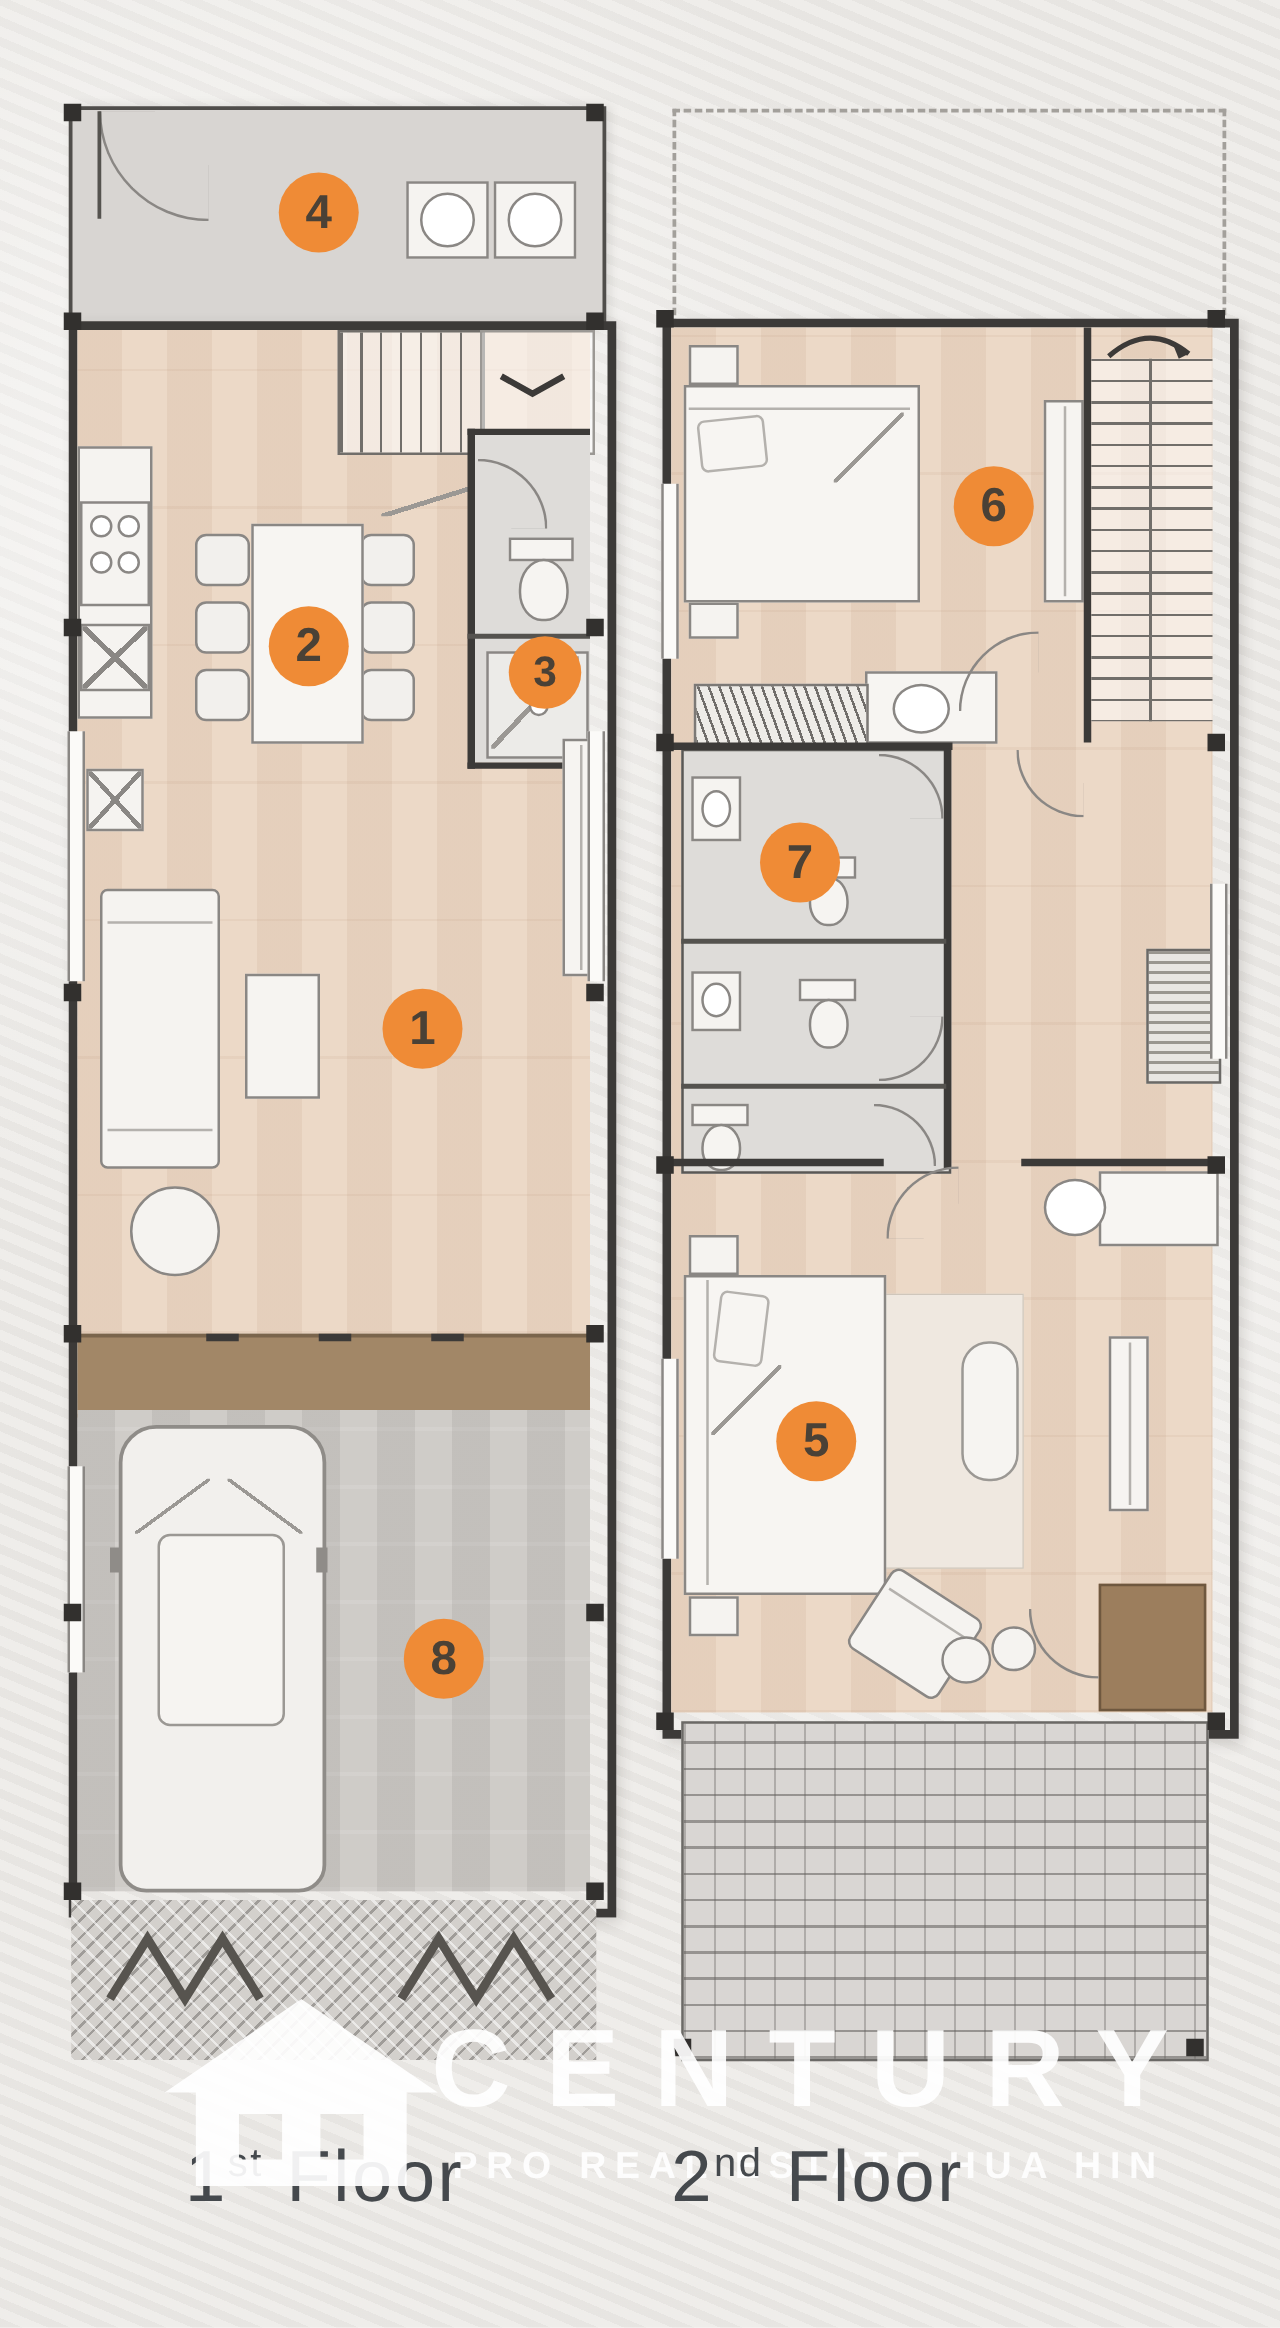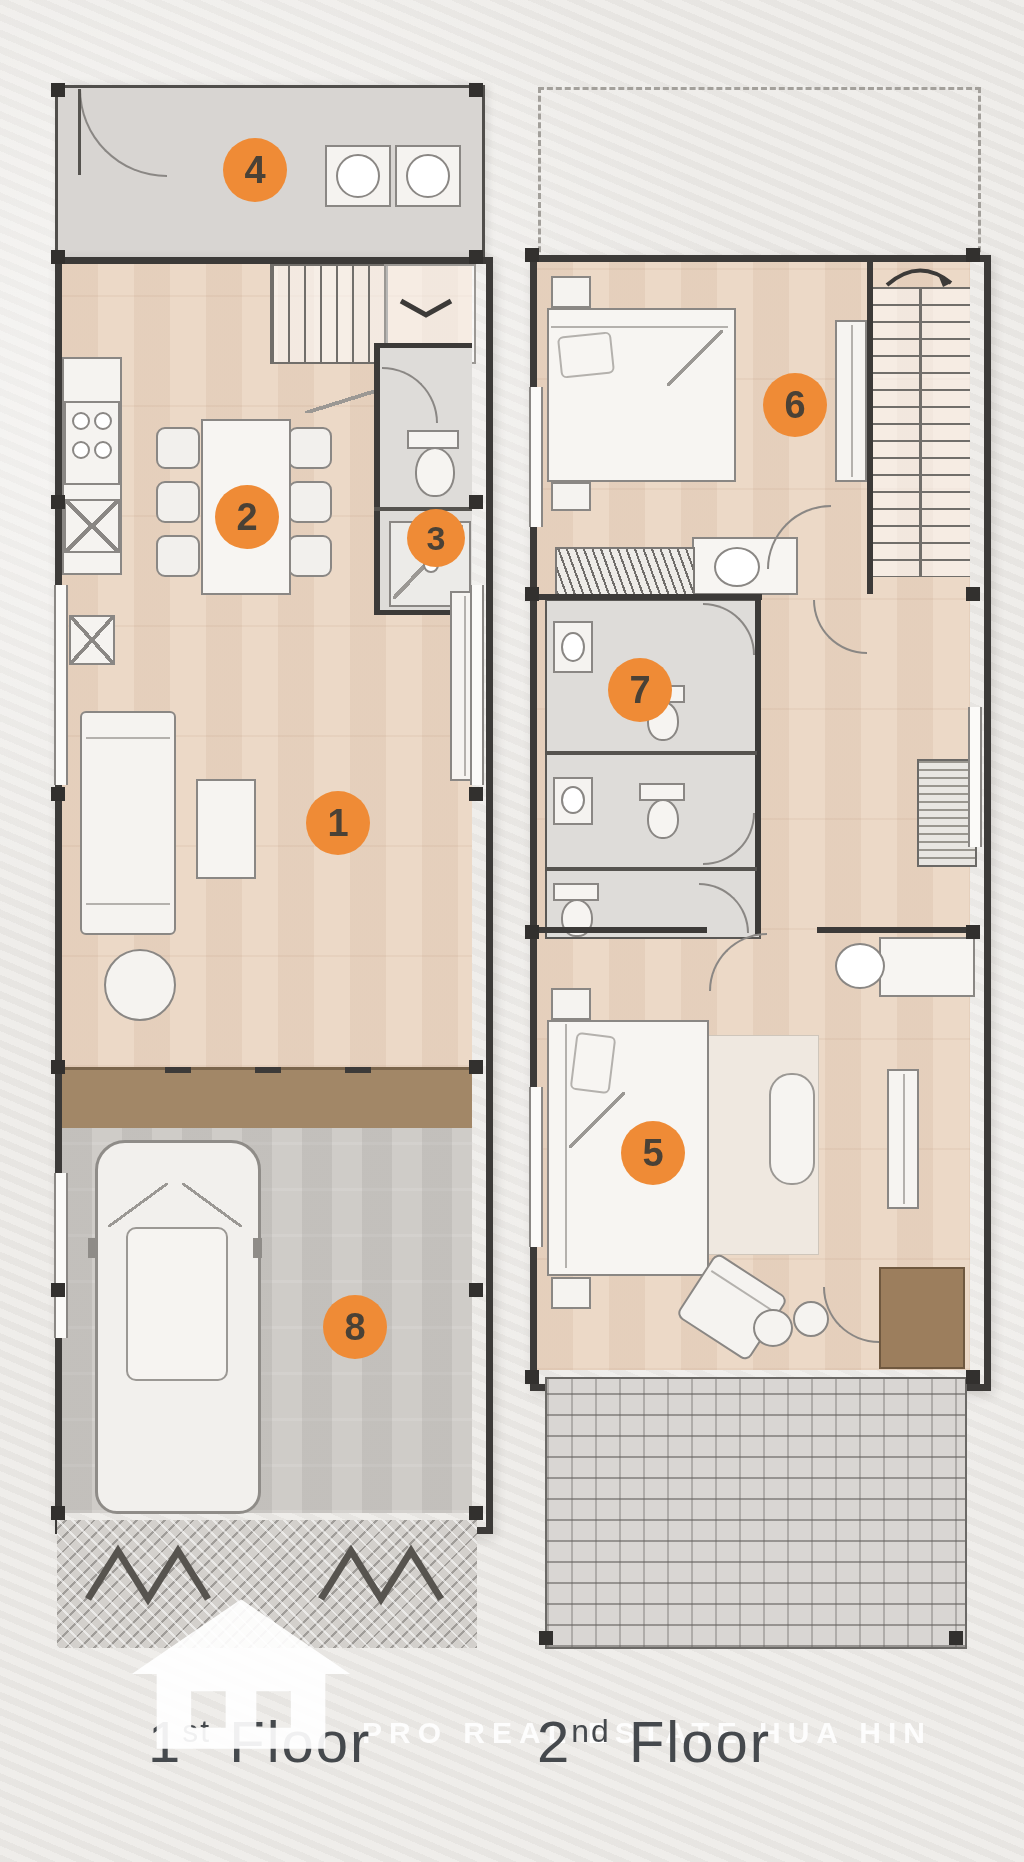--- a/index.html
+++ b/index.html
@@ -295,15 +295,16 @@
   <div class="floor-label" style="left: 148px; top: 1708px; color: rgb(69, 73, 77);">
     <span>1</span><span class="ord">st</span> <span>Floor</span>
   </div>
   <div class="floor-label" style="left: 537px; top: 1708px; color: rgb(69, 73, 77);">
     <span>2</span><span class="ord">nd</span> <span>Floor</span>
   </div>
 
   <svg class="abs" style="left:126px;top:1596px;z-index:7;" width="230" height="156" viewBox="0 0 240 160">
     <path d="M120 2 L6 80 L32 80 L32 158 L208 158 L208 80 L234 80 Z M68 98 h36 v38 H68 Z M136 98 h36 v38 h-36 Z" fill="rgba(255,255,255,0.92)" fill-rule="evenodd"></path>
   </svg>
+  <div class="wm wm-brand" style="left:345px;top:1604px;">CENTURY</div>
   <div class="wm wm-tag" style="left:362px;top:1716px;">PRO REAL ESTATE HUA HIN</div>
 
 </div>
 
 </body></html>

